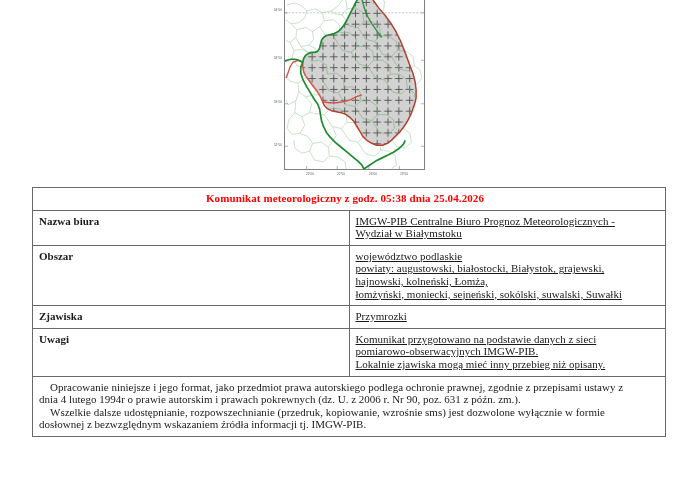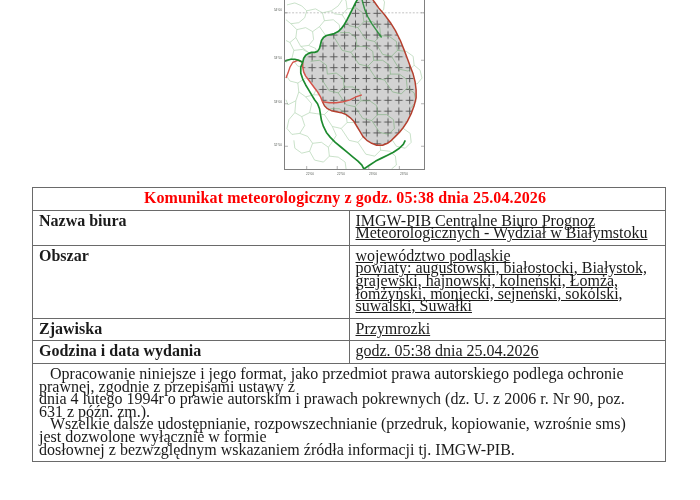--- a/index.html
+++ b/index.html
@@ -67,21 +67,21 @@
     left: 32px;
     top: 187px;
     width: 634px;
     border-collapse: collapse;
     table-layout: fixed;
   }
   #bulletin-table td {
     border: 1px solid #6a6a6a;
     padding: 4px 14px 5px 6px;
     vertical-align: top;
-    font-size: 16px;
+    font-size: 11px;
     line-height: 12.6px;
   }
   td.label-cell {
     width: 163px;
     font-weight: bold;
     font-size: 10.6px;
     white-space: nowrap;
   }
   td.value-cell {
     font-size: 10.4px;
@@ -282,25 +282,28 @@
         <span class="nowrapline">łomżyński, moniecki, sejneński, sokólski, suwalski, Suwałki</span>
       </td>
     </tr>
 
     <tr>
       <td class="label-cell">Zjawiska</td>
       <td class="value-cell">Przymrozki</td>
     </tr>
 
 
-
     <tr>
-      <td class="label-cell">Godzina i data wydania</td>
-      <td class="value-cell">godz. 05:38 dnia 25.04.2026</td>
-    </tr>
+      <td class="label-cell">Uwagi</td>
+      <td class="value-cell">
+        <span class="nowrapline">Komunikat przygotowano na podstawie danych z sieci pomiarowo-obserwacyjnych IMGW-PIB.</span>
+        <span class="nowrapline">Lokalnie zjawiska mogą mieć  inny przebieg niż opisany.</span>
+      </td>
+    </tr>
+
 
     <tr class="footer-row">
       <td colspan="2">
         <span class="fl-indent">Opracowanie niniejsze i jego format, jako przedmiot prawa autorskiego podlega ochronie prawnej, zgodnie z przepisami ustawy z</span>
         <span class="nowrapline">dnia 4 lutego 1994r o prawie autorskim i prawach pokrewnych (dz. U. z 2006 r. Nr 90, poz. 631 z późn.  zm.).</span>
         <span class="fl-indent">Wszelkie dalsze udostępnianie, rozpowszechnianie (przedruk, kopiowanie, wzrośnie   sms) jest dozwolone wyłącznie w formie</span>
         <span class="nowrapline">dosłownej z bezwzględnym wskazaniem źródła  informacji tj. IMGW-PIB.</span>
       </td>
     </tr>
   </tbody>

